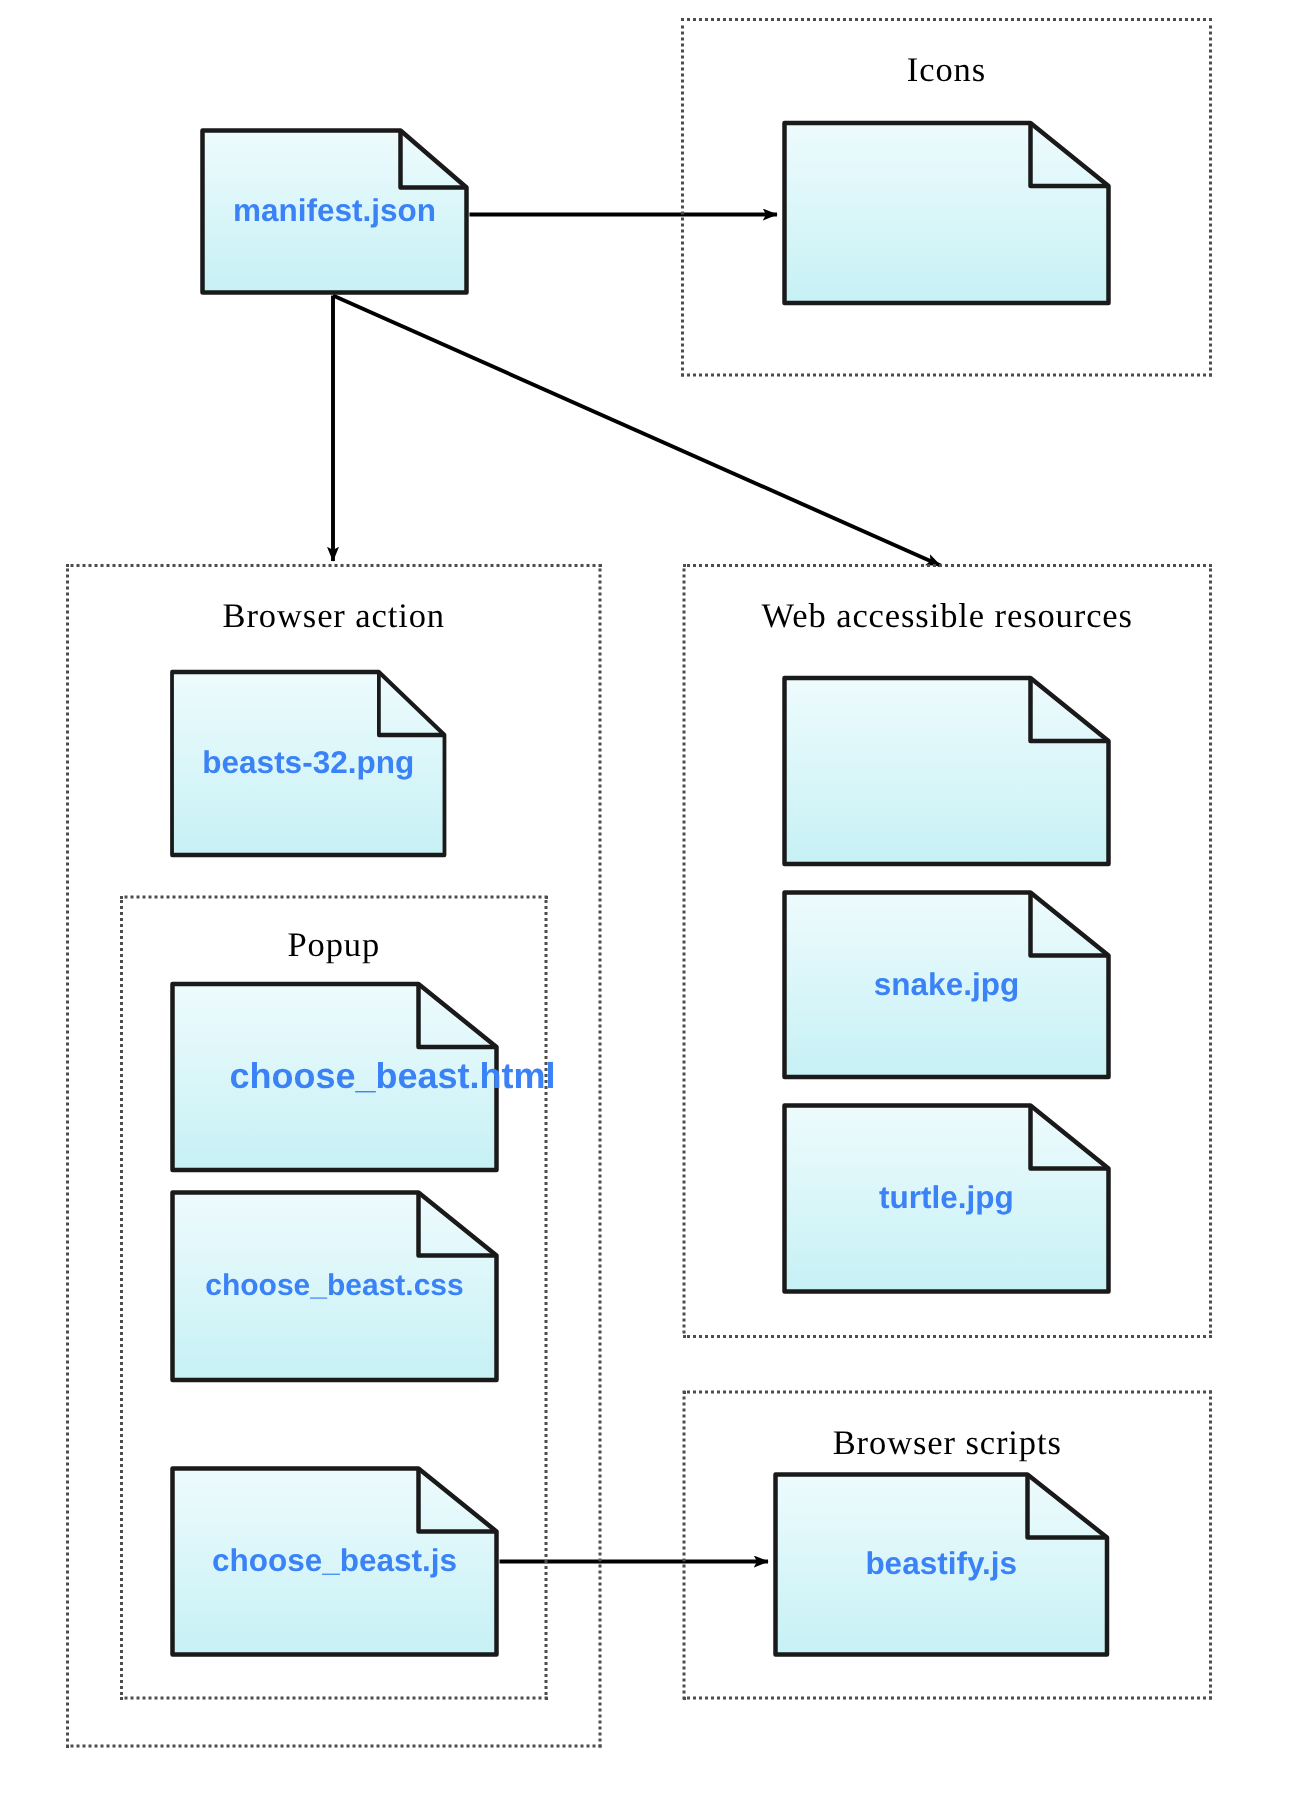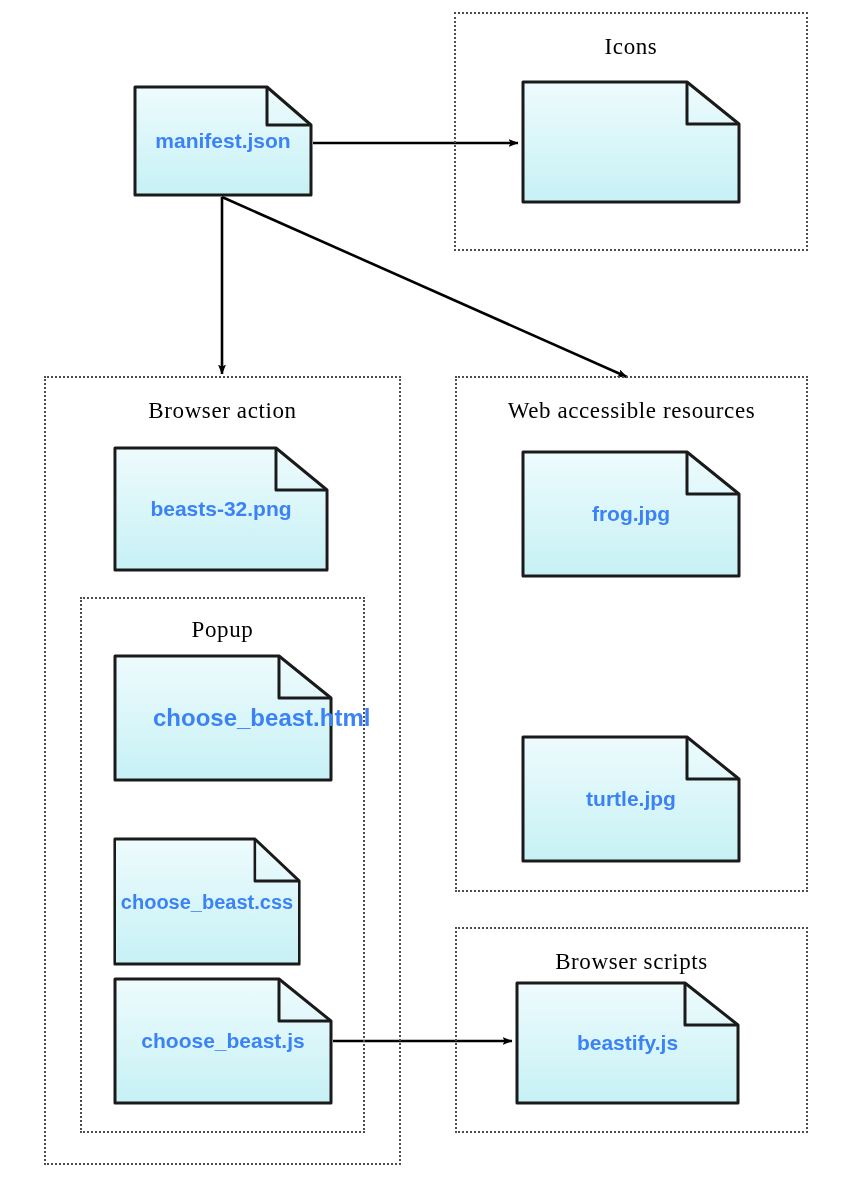--- a/index.html
+++ b/index.html
@@ -140,60 +140,66 @@
     <div class="label">manifest.json</div>
   </div>
 
   <div class="file-node" style="left:521px; top:80px; width:220px; height:124px;">
     <svg class="shape" viewBox="0 0 220 124" preserveAspectRatio="none" xmlns="http://www.w3.org/2000/svg">
       <path d="M2,2 L166,2 L218,44 L218,122 L2,122 Z" fill="url(#nodeGrad)" stroke="#1a1a1a" stroke-width="3" stroke-linejoin="round"></path>
       <path d="M166,2 L166,44 L218,44" fill="none" stroke="#1a1a1a" stroke-width="3" stroke-linejoin="round"></path>
     </svg>
   </div>
 
-  <div class="file-node" style="left:113px; top:446px; width:216px; height:126px;">
+  <div class="file-node" style="left:113px; top:446px; width:185px; height:126px;">
     <svg class="shape" viewBox="0 0 220 126" preserveAspectRatio="none" xmlns="http://www.w3.org/2000/svg">
       <path d="M2,2 L166,2 L218,44 L218,124 L2,124 Z" fill="url(#nodeGrad)" stroke="#1a1a1a" stroke-width="3" stroke-linejoin="round"></path>
       <path d="M166,2 L166,44 L218,44" fill="none" stroke="#1a1a1a" stroke-width="3" stroke-linejoin="round"></path>
     </svg>
     <div class="label">beasts-32.png</div>
   </div>
 
   <div class="file-node" style="left:113px; top:654px; width:220px; height:128px;">
     <svg class="shape" viewBox="0 0 220 128" preserveAspectRatio="none" xmlns="http://www.w3.org/2000/svg">
       <path d="M2,2 L166,2 L218,44 L218,126 L2,126 Z" fill="url(#nodeGrad)" stroke="#1a1a1a" stroke-width="3" stroke-linejoin="round"></path>
       <path d="M166,2 L166,44 L218,44" fill="none" stroke="#1a1a1a" stroke-width="3" stroke-linejoin="round"></path>
     </svg>
     <div class="label" style="font-size:24px;padding-left:40px;">choose_beast.html</div>
   </div>
 
-  <div class="file-node" style="left:113px; top:837px; width:188px; height:129px;">
+  <div class="file-node" style="left:113px; top:793px; width:220px; height:129px;">
     <svg class="shape" viewBox="0 0 220 129" preserveAspectRatio="none" xmlns="http://www.w3.org/2000/svg">
       <path d="M2,2 L166,2 L218,44 L218,127 L2,127 Z" fill="url(#nodeGrad)" stroke="#1a1a1a" stroke-width="3" stroke-linejoin="round"></path>
       <path d="M166,2 L166,44 L218,44" fill="none" stroke="#1a1a1a" stroke-width="3" stroke-linejoin="round"></path>
     </svg>
     <div class="label" style="font-size:20px;">choose_beast.css</div>
   </div>
 
   <div class="file-node" style="left:113px; top:977px; width:220px; height:128px;">
     <svg class="shape" viewBox="0 0 220 128" preserveAspectRatio="none" xmlns="http://www.w3.org/2000/svg">
       <path d="M2,2 L166,2 L218,44 L218,126 L2,126 Z" fill="url(#nodeGrad)" stroke="#1a1a1a" stroke-width="3" stroke-linejoin="round"></path>
       <path d="M166,2 L166,44 L218,44" fill="none" stroke="#1a1a1a" stroke-width="3" stroke-linejoin="round"></path>
     </svg>
     <div class="label">choose_beast.js</div>
   </div>
 
   <div class="file-node" style="left:521px; top:450px; width:220px; height:128px;">
     <svg class="shape" viewBox="0 0 220 128" preserveAspectRatio="none" xmlns="http://www.w3.org/2000/svg">
       <path d="M2,2 L166,2 L218,44 L218,126 L2,126 Z" fill="url(#nodeGrad)" stroke="#1a1a1a" stroke-width="3" stroke-linejoin="round"></path>
       <path d="M166,2 L166,44 L218,44" fill="none" stroke="#1a1a1a" stroke-width="3" stroke-linejoin="round"></path>
     </svg>
-    <div class="label">frog.jpg</div>
-  </div>
-
+  </div>
+
+  <div class="file-node" style="left:521px; top:593px; width:220px; height:127px;">
+    <svg class="shape" viewBox="0 0 220 127" preserveAspectRatio="none" xmlns="http://www.w3.org/2000/svg">
+      <path d="M2,2 L166,2 L218,44 L218,125 L2,125 Z" fill="url(#nodeGrad)" stroke="#1a1a1a" stroke-width="3" stroke-linejoin="round"></path>
+      <path d="M166,2 L166,44 L218,44" fill="none" stroke="#1a1a1a" stroke-width="3" stroke-linejoin="round"></path>
+    </svg>
+    <div class="label">snake.jpg</div>
+  </div>
 
   <div class="file-node" style="left:521px; top:735px; width:220px; height:128px;">
     <svg class="shape" viewBox="0 0 220 128" preserveAspectRatio="none" xmlns="http://www.w3.org/2000/svg">
       <path d="M2,2 L166,2 L218,44 L218,126 L2,126 Z" fill="url(#nodeGrad)" stroke="#1a1a1a" stroke-width="3" stroke-linejoin="round"></path>
       <path d="M166,2 L166,44 L218,44" fill="none" stroke="#1a1a1a" stroke-width="3" stroke-linejoin="round"></path>
     </svg>
     <div class="label">turtle.jpg</div>
   </div>
 
   <div class="file-node" style="left:515px; top:981px; width:225px; height:124px;">

